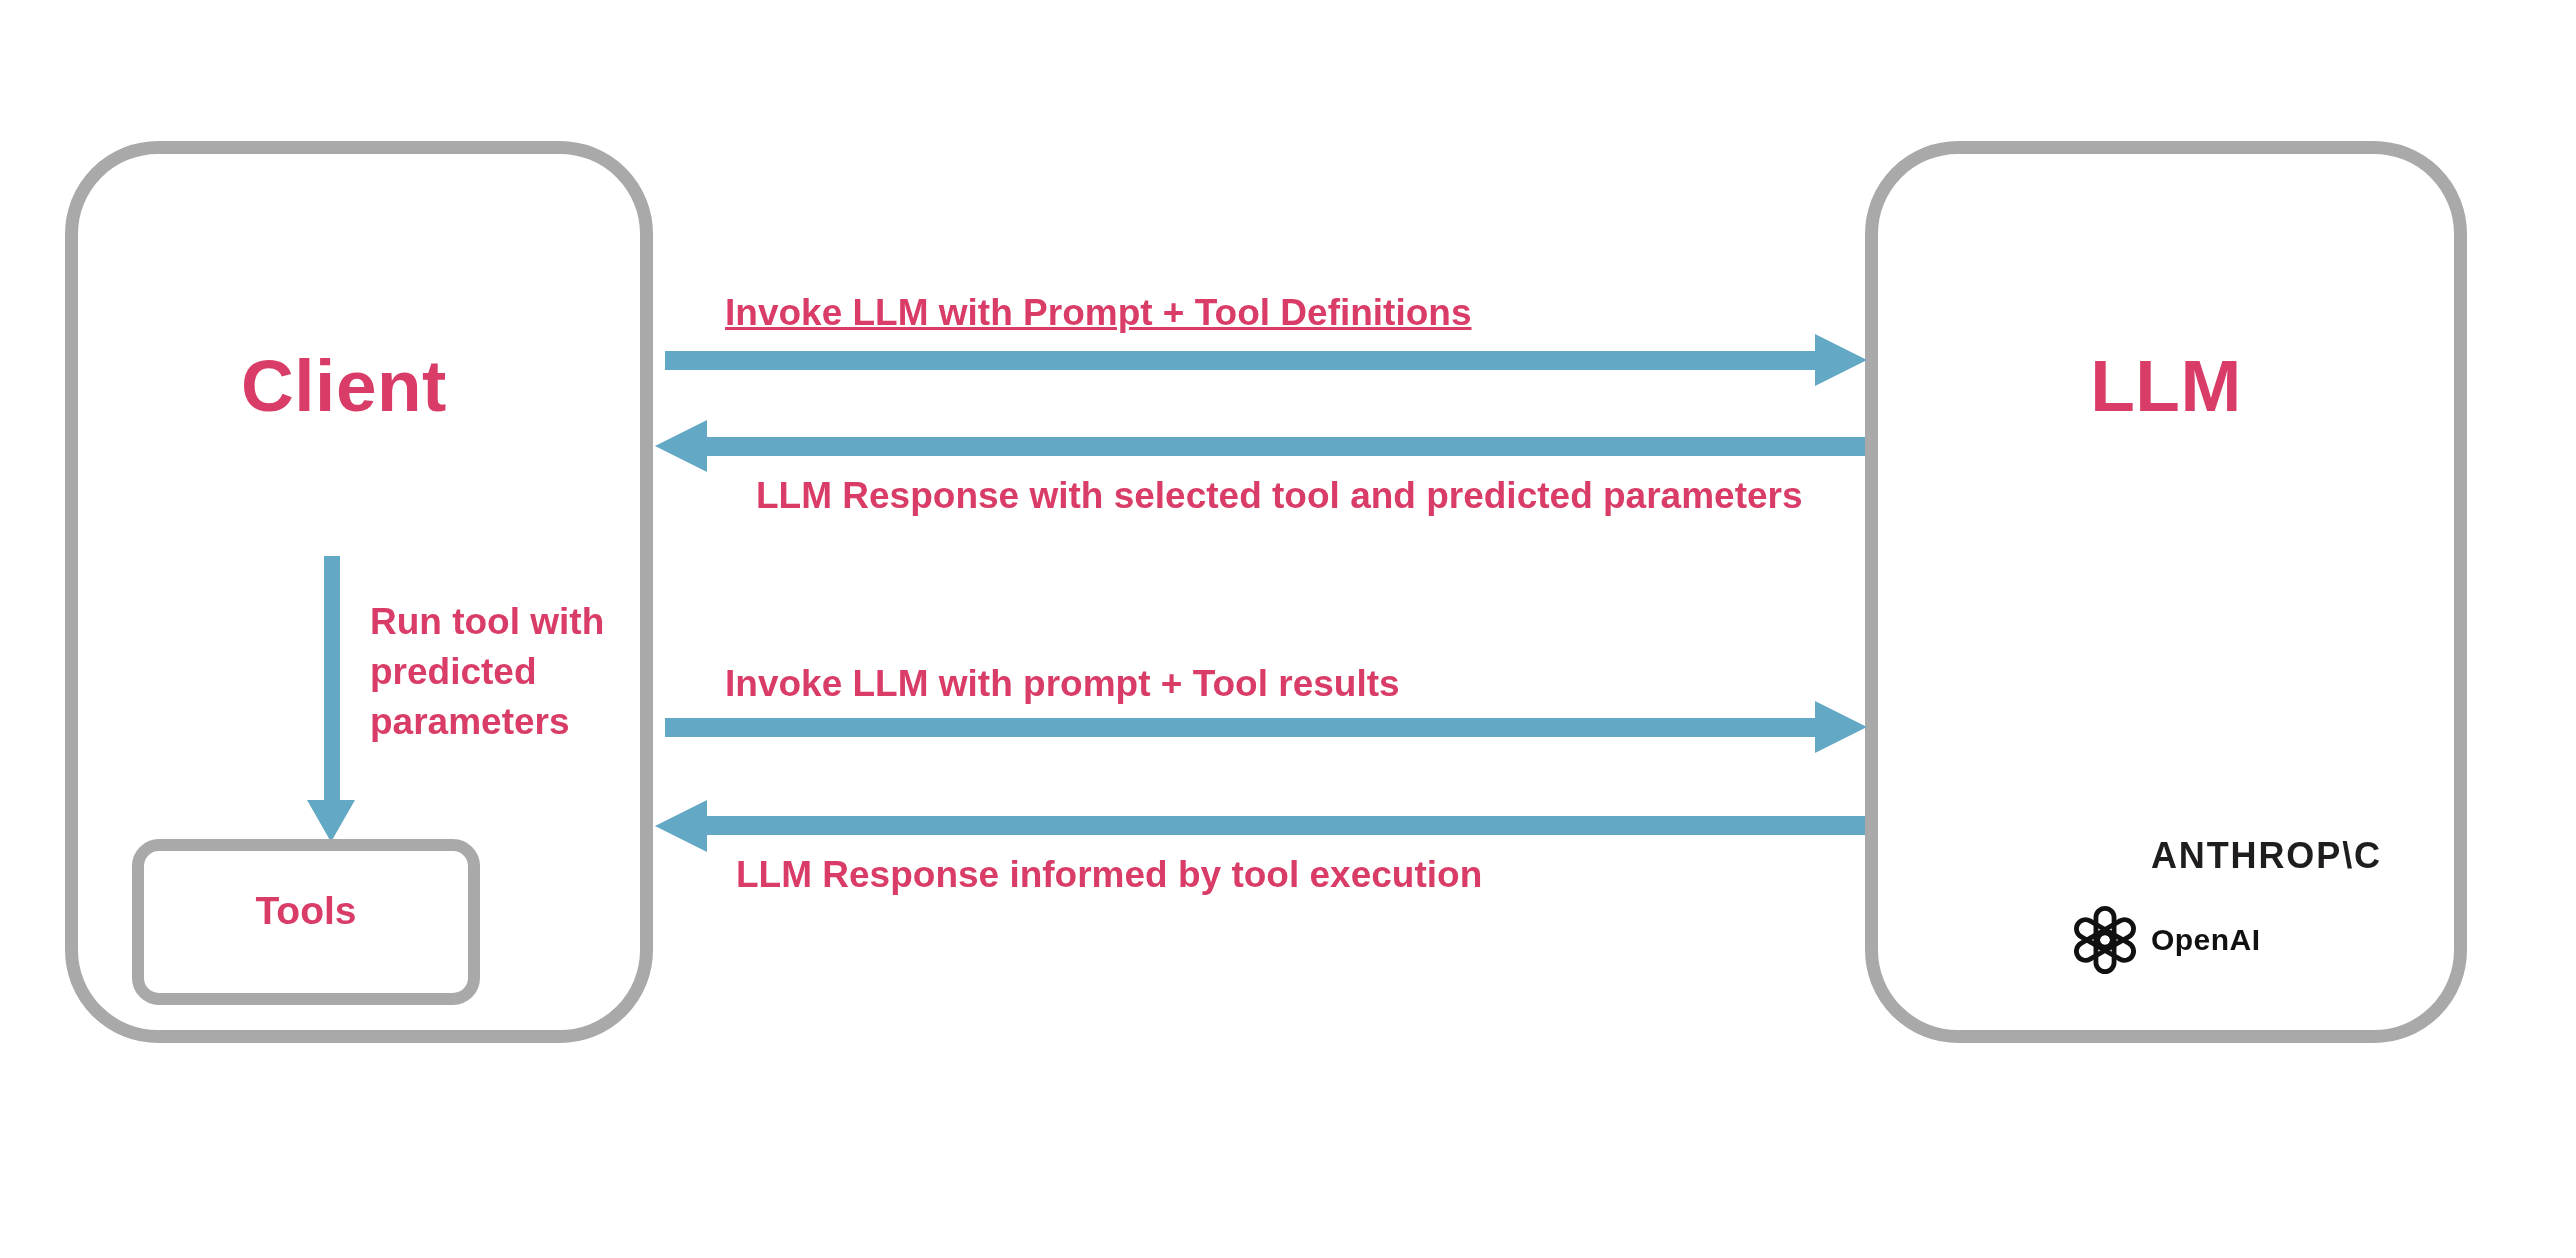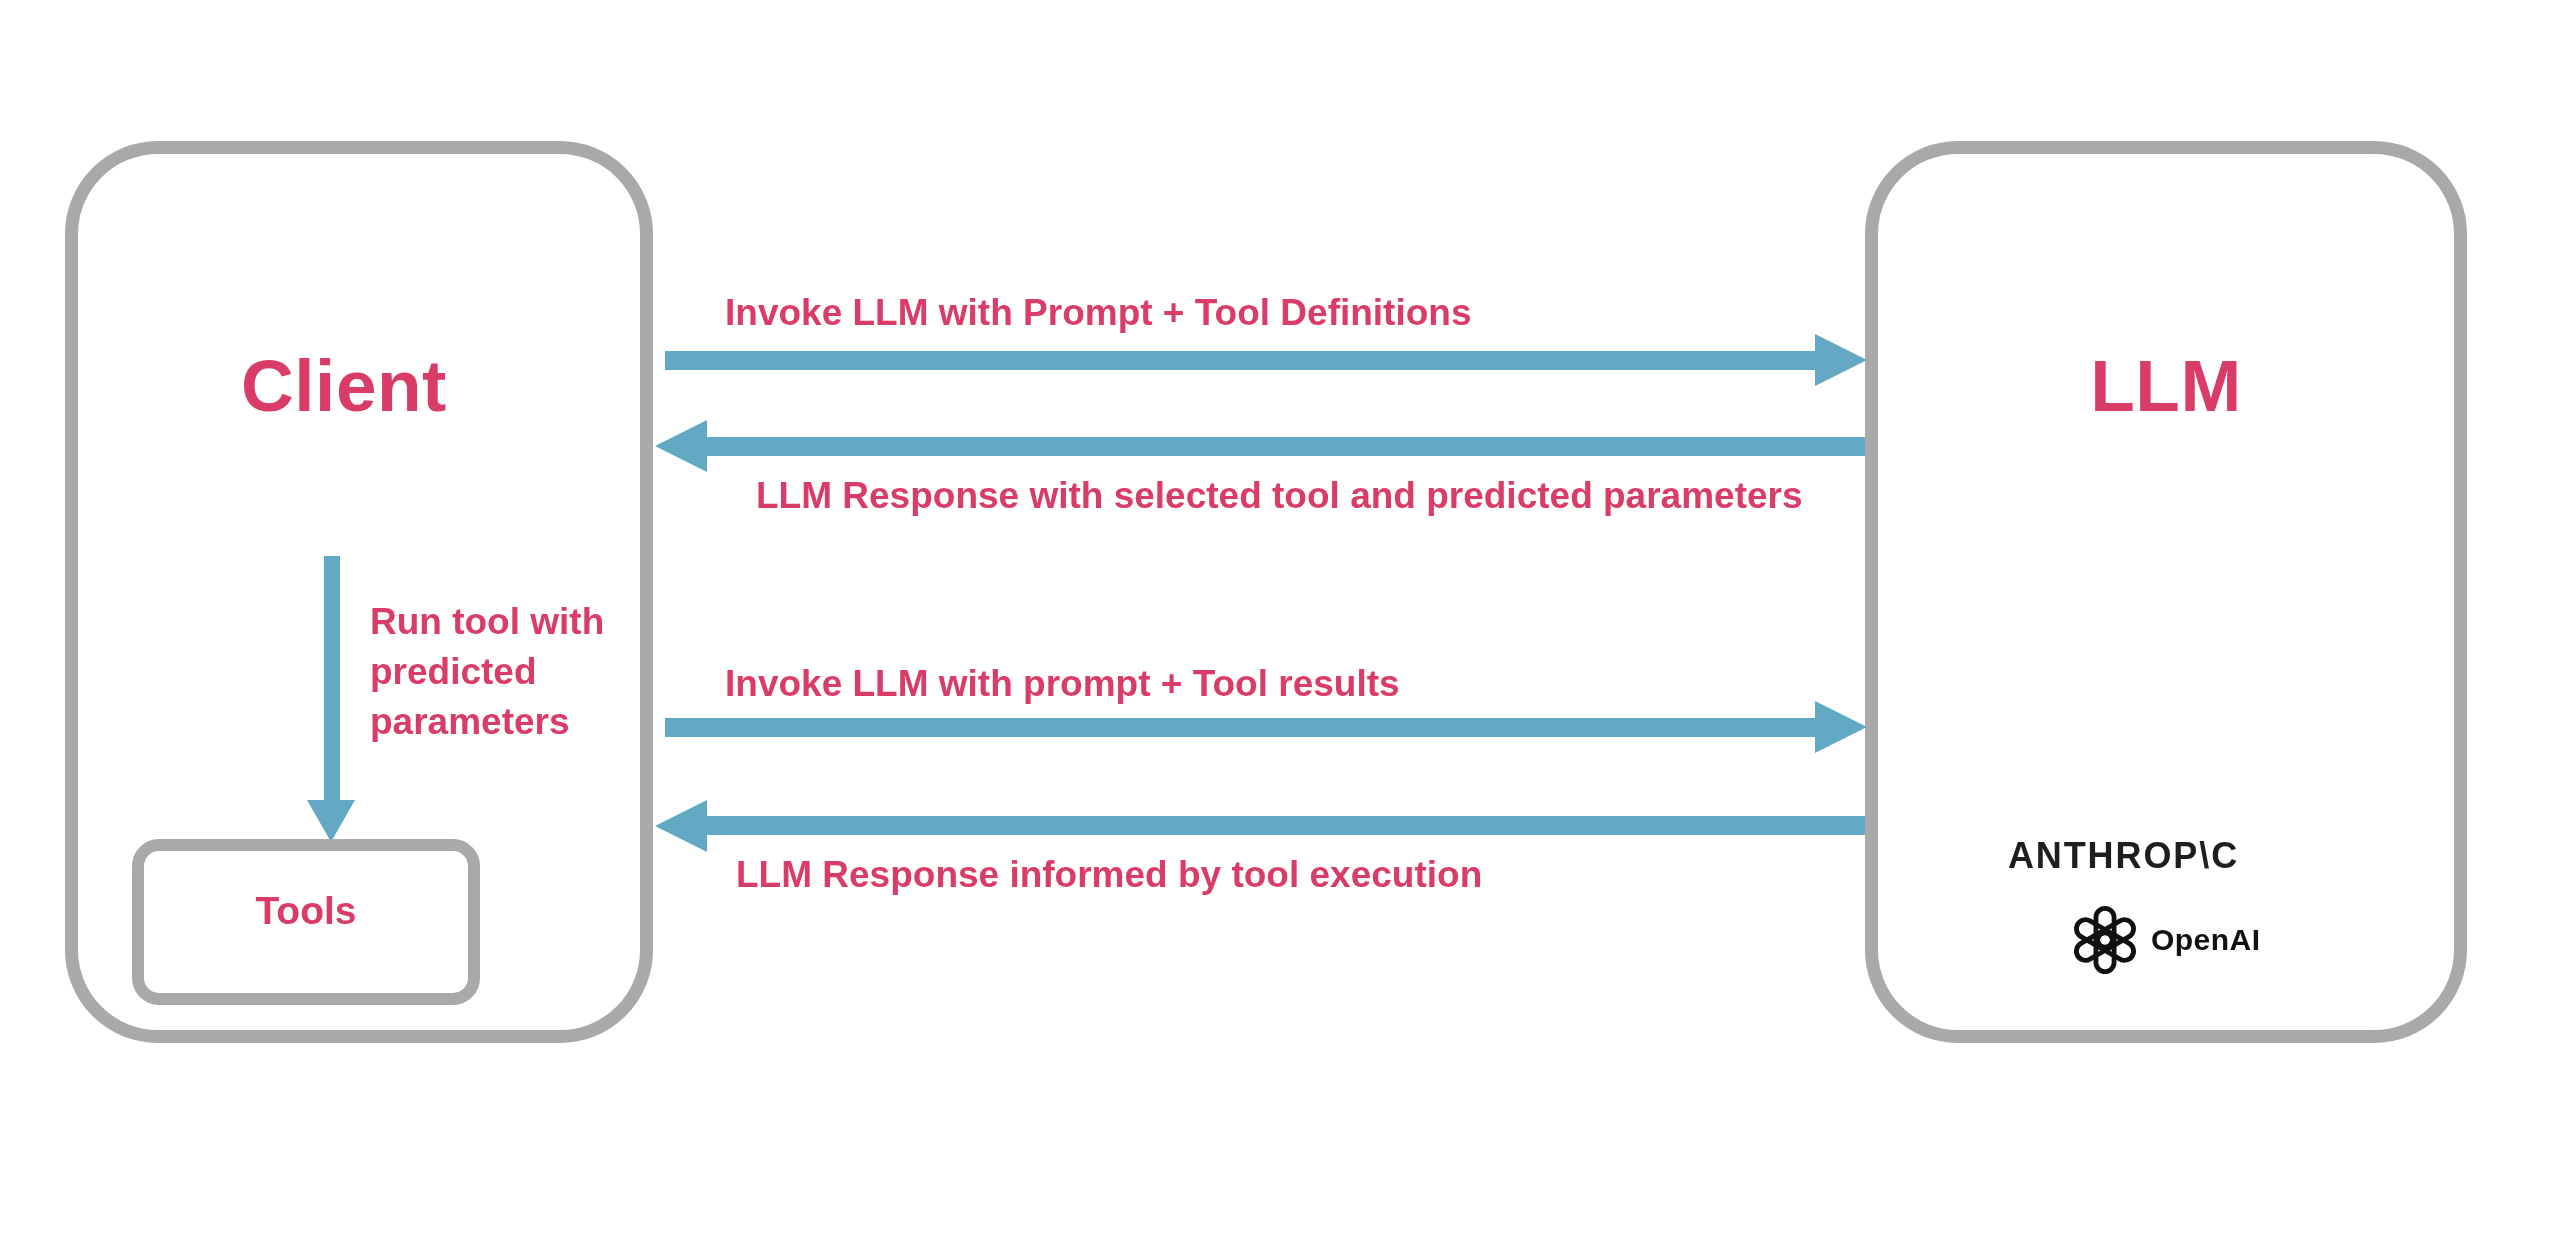--- a/index.html
+++ b/index.html
@@ -59,21 +59,21 @@
   
   .vbar{position:absolute;left:324px;top:556px;width:16.4px;height:244px;background:#63a8c4;}
   .head-down{
     position:absolute;left:307px;top:800px;width:0;height:0;
     border-left:24px solid transparent;border-right:24px solid transparent;
     border-top:42px solid #63a8c4;
   }
 
   
   .anthropic-wordmark{
-    position:absolute;left:1865px;width:517px;top:835px;text-align:center;
+    position:absolute;left:1865px;width:517px;top:835px;text-align:right;
     color:#1f1d1d;font-weight:bold;font-size:36px;letter-spacing:1.9px;white-space:nowrap;
   }
   .openai-row{
     position:absolute;left:1865px;width:602px;top:906px;
     display:flex;align-items:center;justify-content:center;gap:11.6px;
   }
   .openai-icon{width:68px;height:68px;}
   .openai-wordmark{color:#111111;font-weight:bold;font-size:30px;letter-spacing:0.5px;}
 </style>
 </head>
@@ -107,21 +107,21 @@
         <rect x="17.6" y="1.7" width="12.8" height="27.4" rx="6.4" transform="rotate(60 24 24)"></rect>
         <rect x="17.6" y="1.7" width="12.8" height="27.4" rx="6.4" transform="rotate(120 24 24)"></rect>
         <rect x="17.6" y="1.7" width="12.8" height="27.4" rx="6.4" transform="rotate(180 24 24)"></rect>
         <rect x="17.6" y="1.7" width="12.8" height="27.4" rx="6.4" transform="rotate(240 24 24)"></rect>
         <rect x="17.6" y="1.7" width="12.8" height="27.4" rx="6.4" transform="rotate(300 24 24)"></rect>
       </g>
     </svg>
     <span class="openai-wordmark">OpenAI</span>
   </div>
 
-  <div class="arrow-label" style="left:725px;top:292px;">Invoke LLM with Prompt + Tool Definitions</div>
+  <div class="arrow-label" style="left:725px;top:292px;text-decoration:underline;">Invoke LLM with Prompt + Tool Definitions</div>
   <div class="hbar" style="left:665px;top:351px;width:1152px;"></div>
   <div class="head-right" style="left:1815px;top:334px;"></div>
 
   <div class="head-left" style="left:655px;top:420px;"></div>
   <div class="hbar" style="left:707px;top:437px;width:1158px;"></div>
   <div class="arrow-label" style="left:756px;top:475px;">LLM Response with selected tool and predicted parameters</div>
 
   <div class="arrow-label" style="left:725px;top:663px;">Invoke LLM with prompt + Tool results</div>
   <div class="hbar" style="left:665px;top:718px;width:1152px;"></div>
   <div class="head-right" style="left:1815px;top:701px;"></div>

